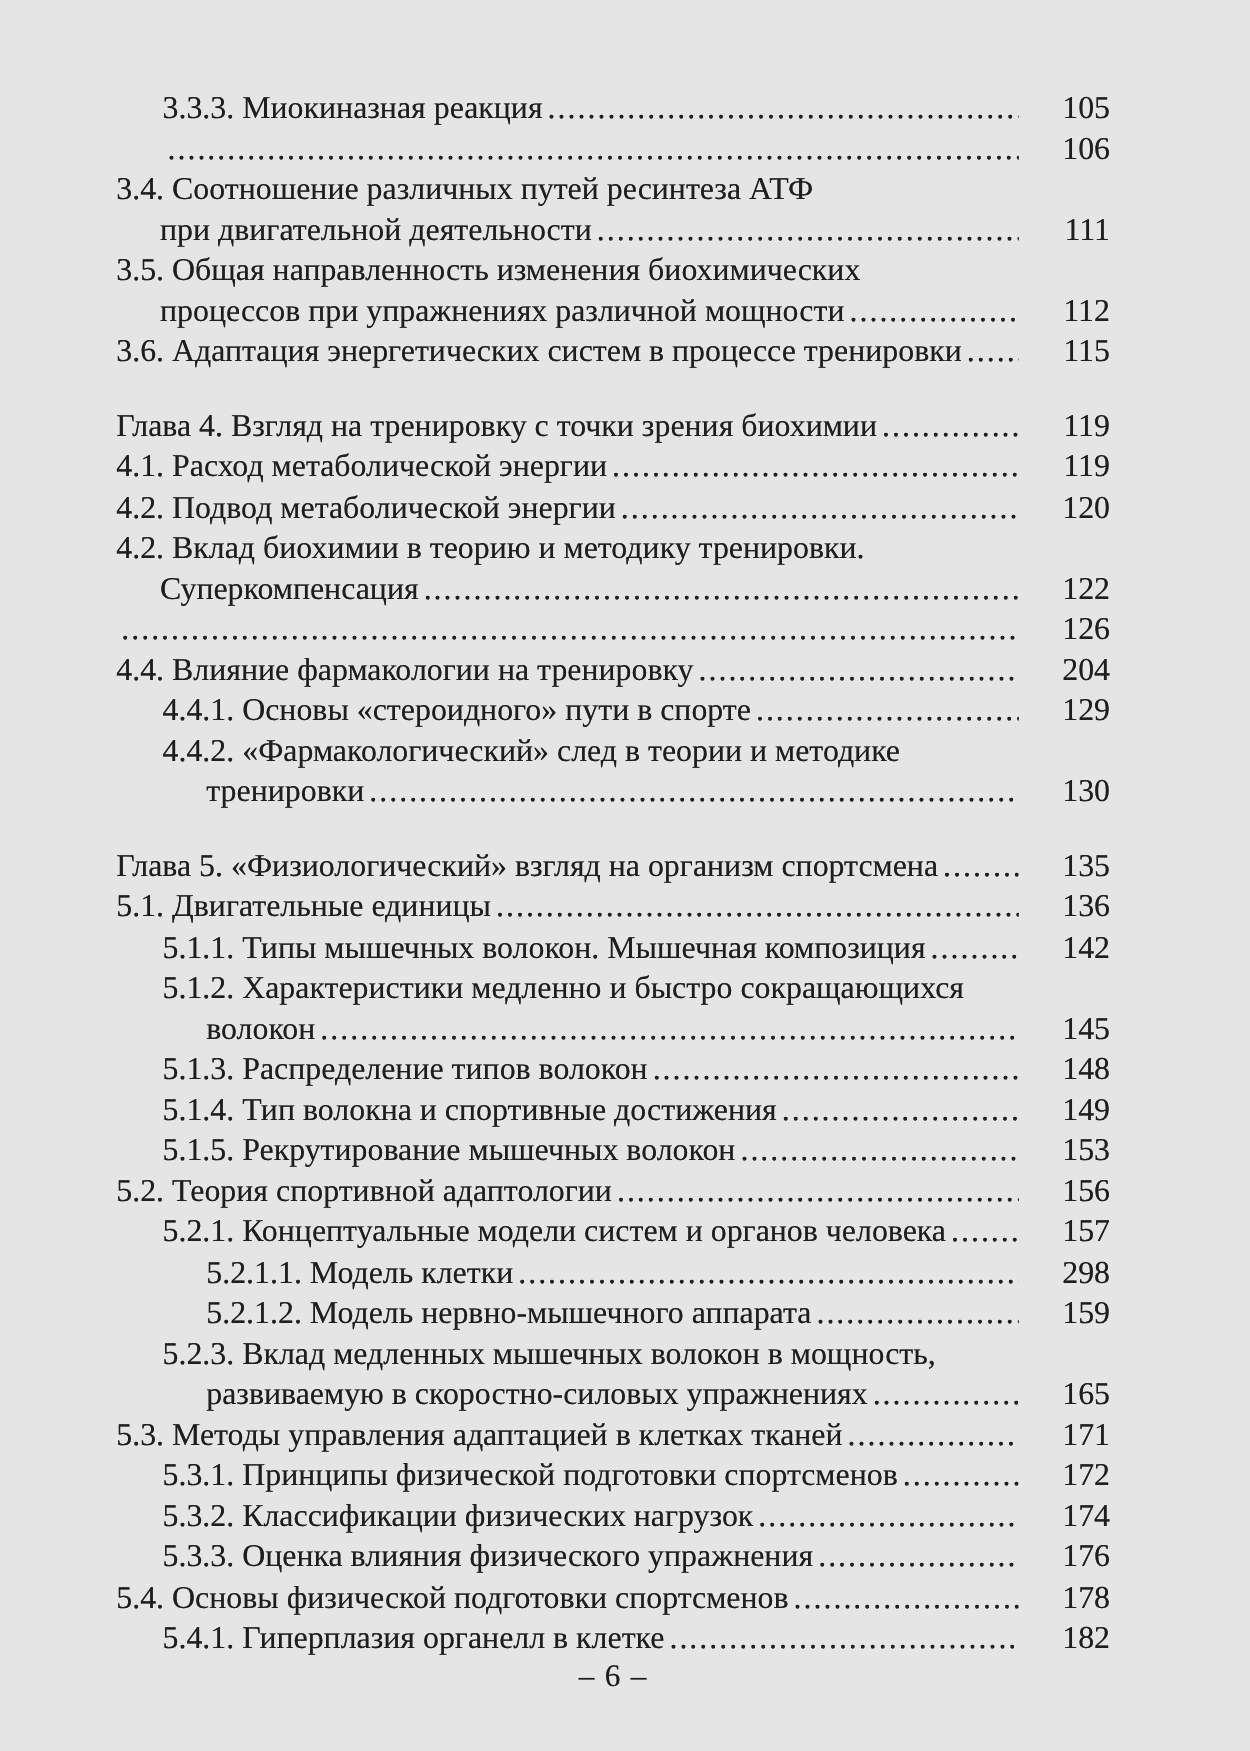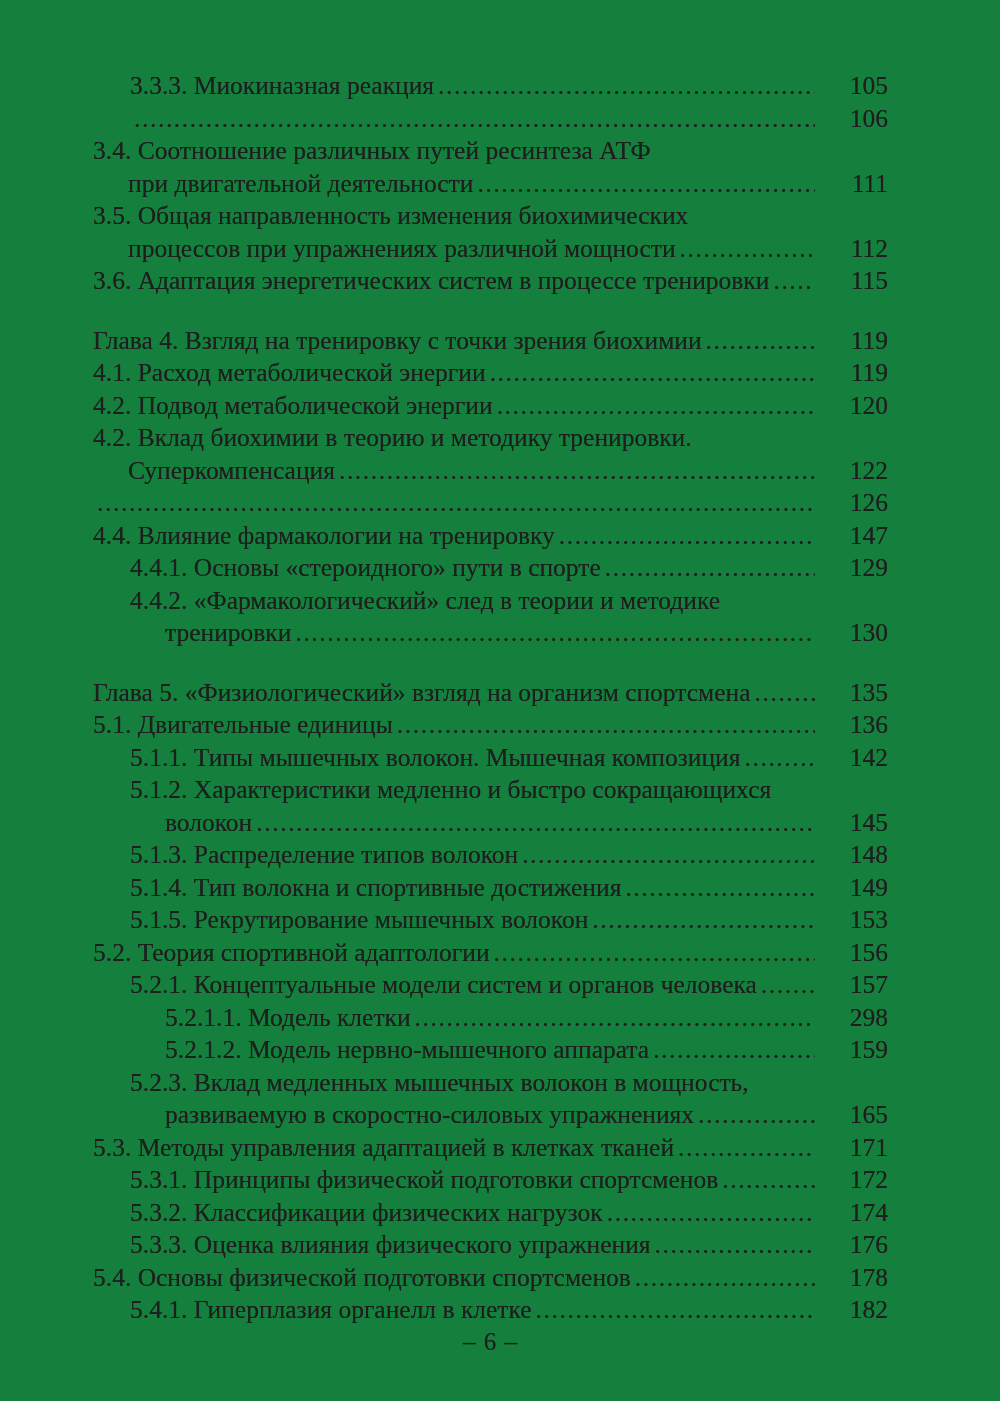--- a/index.html
+++ b/index.html
@@ -4,21 +4,21 @@
 <style>
   html, body {
     margin: 0;
     padding: 0;
     background: #ffffff;
   }
   .page {
     position: relative;
     width: 1000px;
     height: 1401px;
-    background: #15803d;
+    background: #e5e5e5;
     font-family: "Liberation Serif", "DejaVu Serif", serif;
     color: #1e1e1e;
     overflow: hidden;
   }
   .toc {
     position: absolute;
     left: 93px;
     top: 70px;
     width: 795px;
   }
@@ -119,21 +119,21 @@
         <span class="dots">................................................................................................................................................................</span>
         <span class="pg">122</span>
       </div>
       <div class="toc-line ind-1">
         <span class="dots">................................................................................................................................................................</span>
         <span class="pg">126</span>
       </div>
       <div class="toc-line ind-1">
         <span class="t">4.4. Влияние фармакологии на тренировку</span>
         <span class="dots">................................................................................................................................................................</span>
-        <span class="pg">147</span>
+        <span class="pg">204</span>
       </div>
       <div class="toc-line ind-2">
         <span class="t">4.4.1. Основы «стероидного» пути в спорте</span>
         <span class="dots">................................................................................................................................................................</span>
         <span class="pg">129</span>
       </div>
       <div class="toc-line ind-2">
         <span class="t">4.4.2. «Фармакологический» след в теории и методике</span>
       </div>
       <div class="toc-line ind-2 cont">

